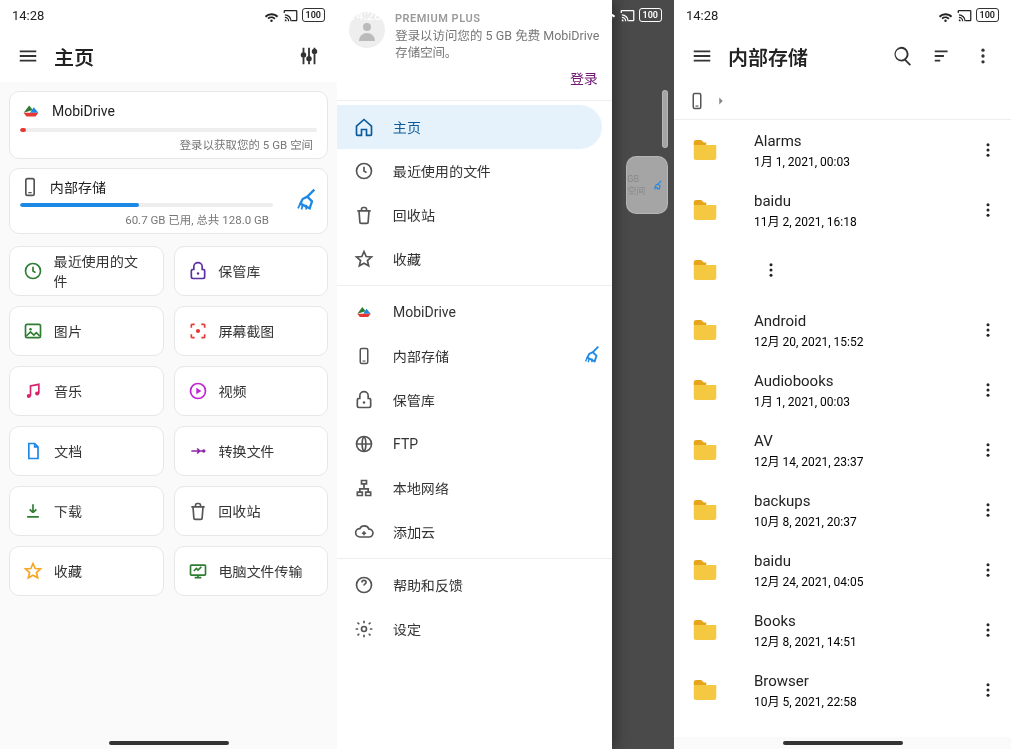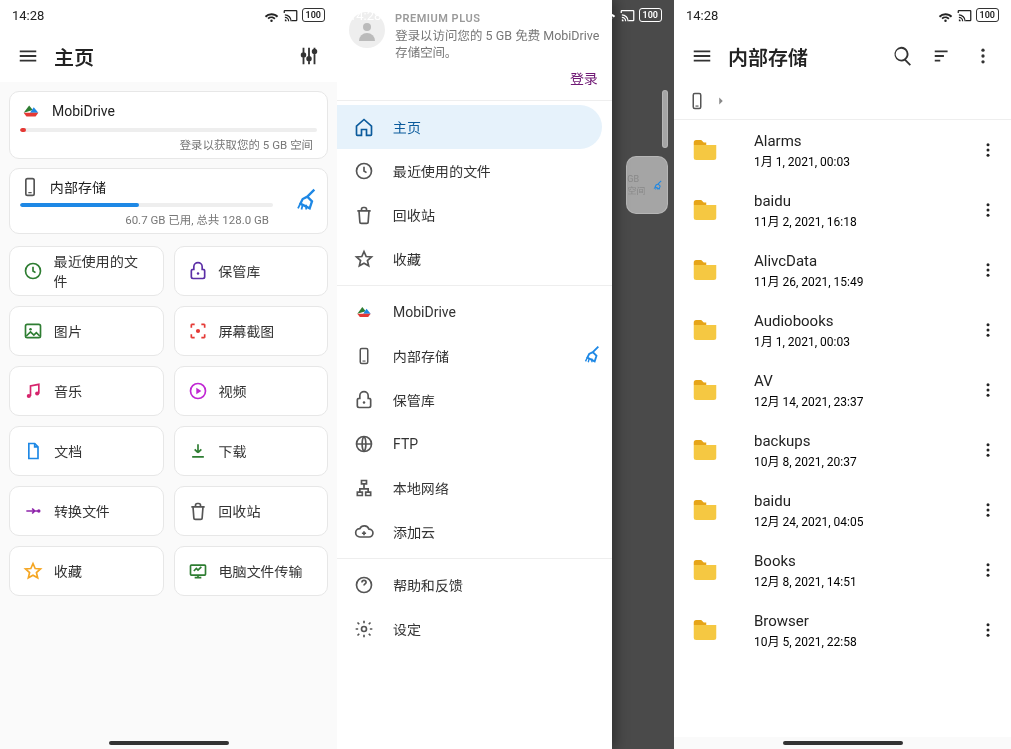--- a/index.html
+++ b/index.html
@@ -300,34 +300,34 @@
         </div>
       <div class="tile">
           <span class="ti" style="color:#1e88e5">
             <svg width="20" height="20">
               <use href="#doc"></use>
             </svg>
           </span>
           <span>文档</span>
         </div>
       <div class="tile">
+          <span class="ti" style="color:#8e24aa">
+            <svg width="20" height="20">
+              <use href="#convert"></use>
+            </svg>
+          </span>
+          <span>转换文件</span>
+        </div>
+      <div class="tile">
           <span class="ti" style="color:#2e7d32">
             <svg width="20" height="20">
               <use href="#dl"></use>
             </svg>
           </span>
           <span>下载</span>
-        </div>
-      <div class="tile">
-          <span class="ti" style="color:#8e24aa">
-            <svg width="20" height="20">
-              <use href="#convert"></use>
-            </svg>
-          </span>
-          <span>转换文件</span>
         </div>
       <div class="tile">
           <span class="ti" style="color:#555">
             <svg width="20" height="20">
               <use href="#trashi"></use>
             </svg>
           </span>
           <span>回收站</span>
         </div>
       <div class="tile">
@@ -589,23 +589,35 @@
               <use href="#more"></use>
             </svg>
           </span>
         </div>
         <div class="frow">
           <span class="folder-ic">
             <svg width="30" height="30">
               <use href="#folder"></use>
             </svg>
           </span>
-          <span class="col">
-            <span class="name">AlivcData</span>
-            <span class="meta">11月 26, 2021, 15:49</span>
+          <span class="more">
+            <svg width="18" height="18">
+              <use href="#more"></use>
+            </svg>
+          </span>
+        </div>
+        <div class="frow">
+          <span class="folder-ic">
+            <svg width="30" height="30">
+              <use href="#folder"></use>
+            </svg>
+          </span>
+          <span class="col">
+            <span class="name">Android</span>
+            <span class="meta">12月 20, 2021, 15:52</span>
           </span>
           <span class="more">
             <svg width="18" height="18">
               <use href="#more"></use>
             </svg>
           </span>
         </div>
         <div class="frow">
           <span class="folder-ic">
             <svg width="30" height="30">

